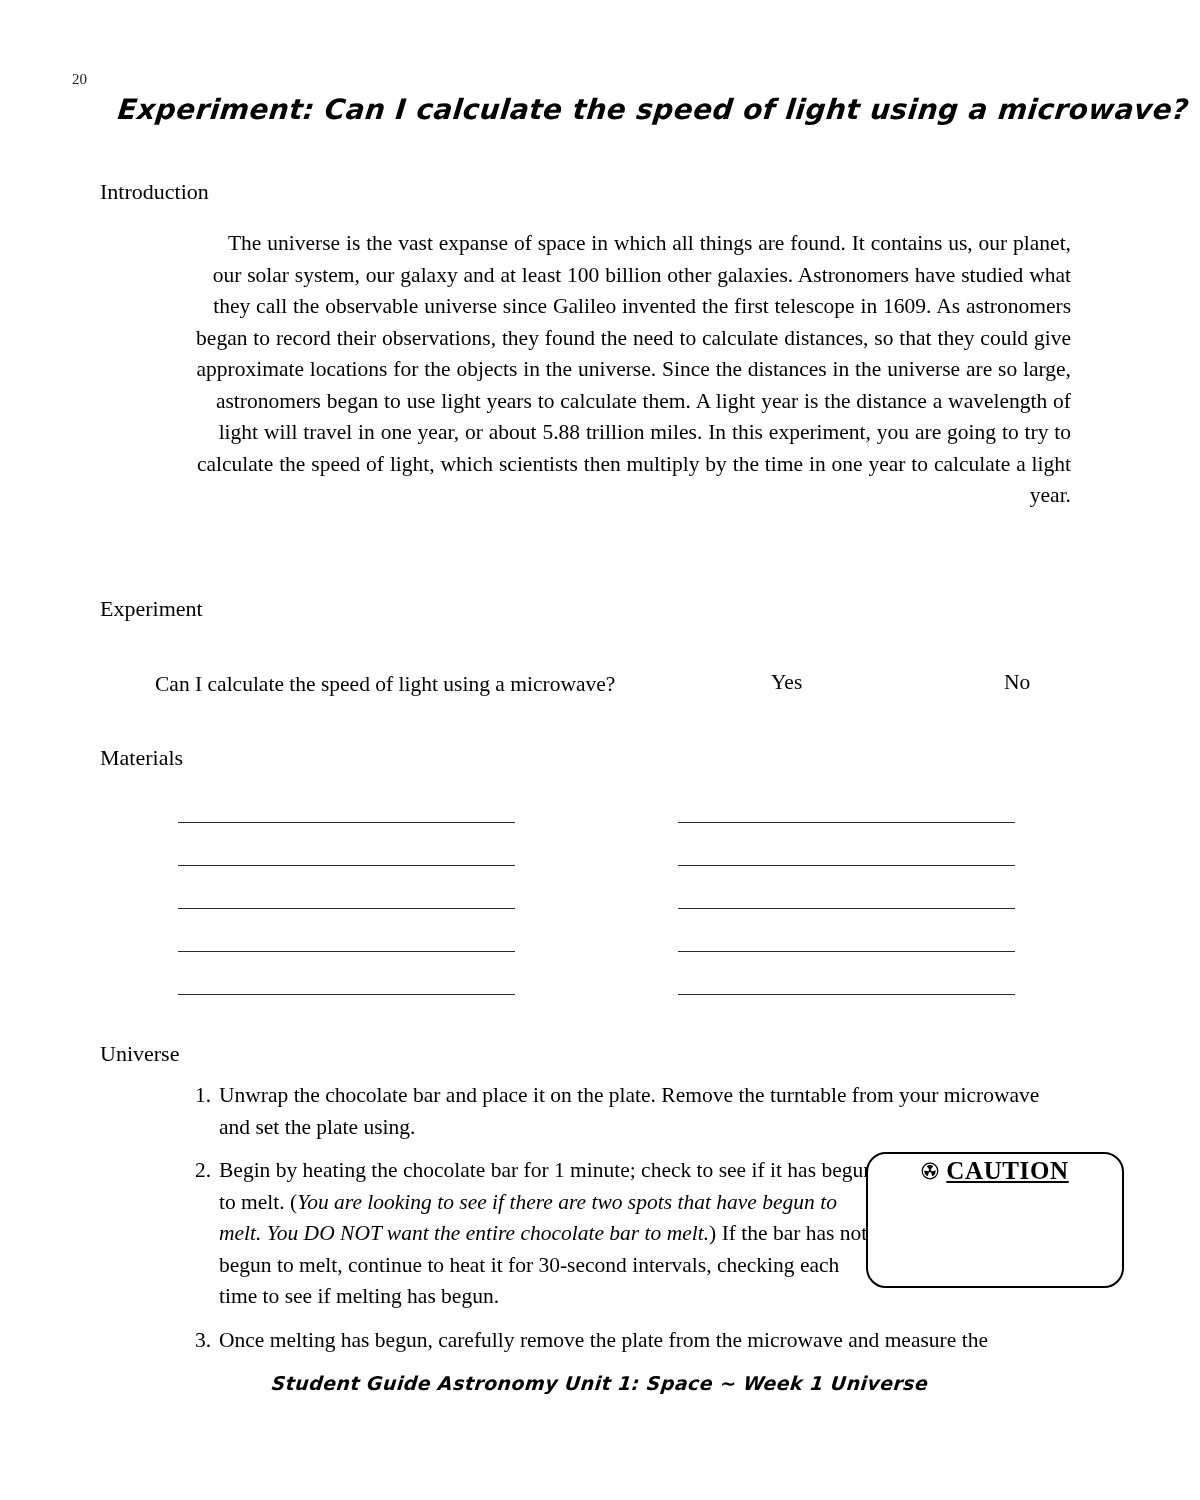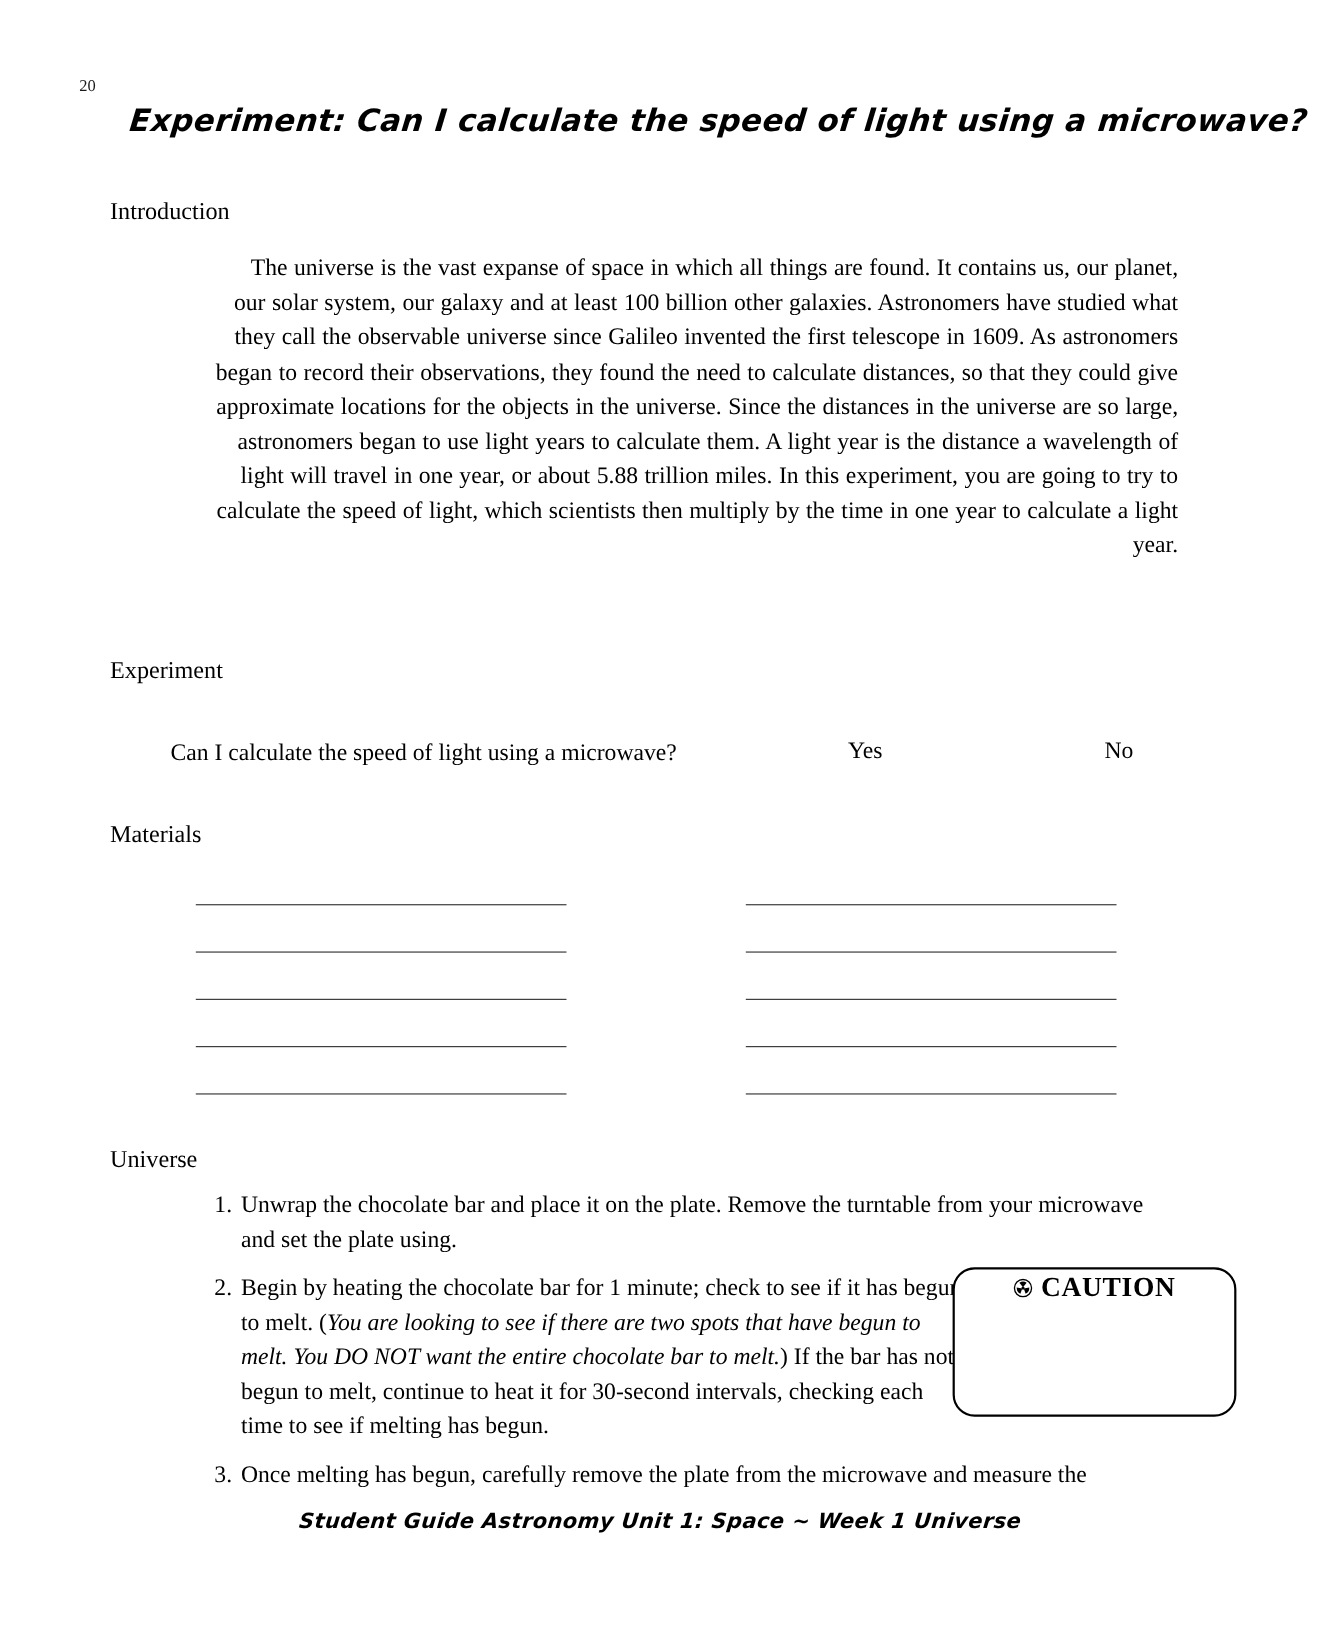--- a/index.html
+++ b/index.html
@@ -165,20 +165,21 @@
   .caution-title {
     display: flex;
     align-items: center;
     justify-content: center;
     gap: 7px;
     font-size: 25px;
     font-weight: bold;
     letter-spacing: 0.6px;
     line-height: 1.05;
     white-space: nowrap;
+    text-decoration: underline;
   }
   .caution-icon {
     display: inline-block;
     width: 18px;
     height: 18px;
     flex: 0 0 18px;
   }
   .caution-icon svg { display: block; }
   .caution-body {
     margin-top: 2px;

